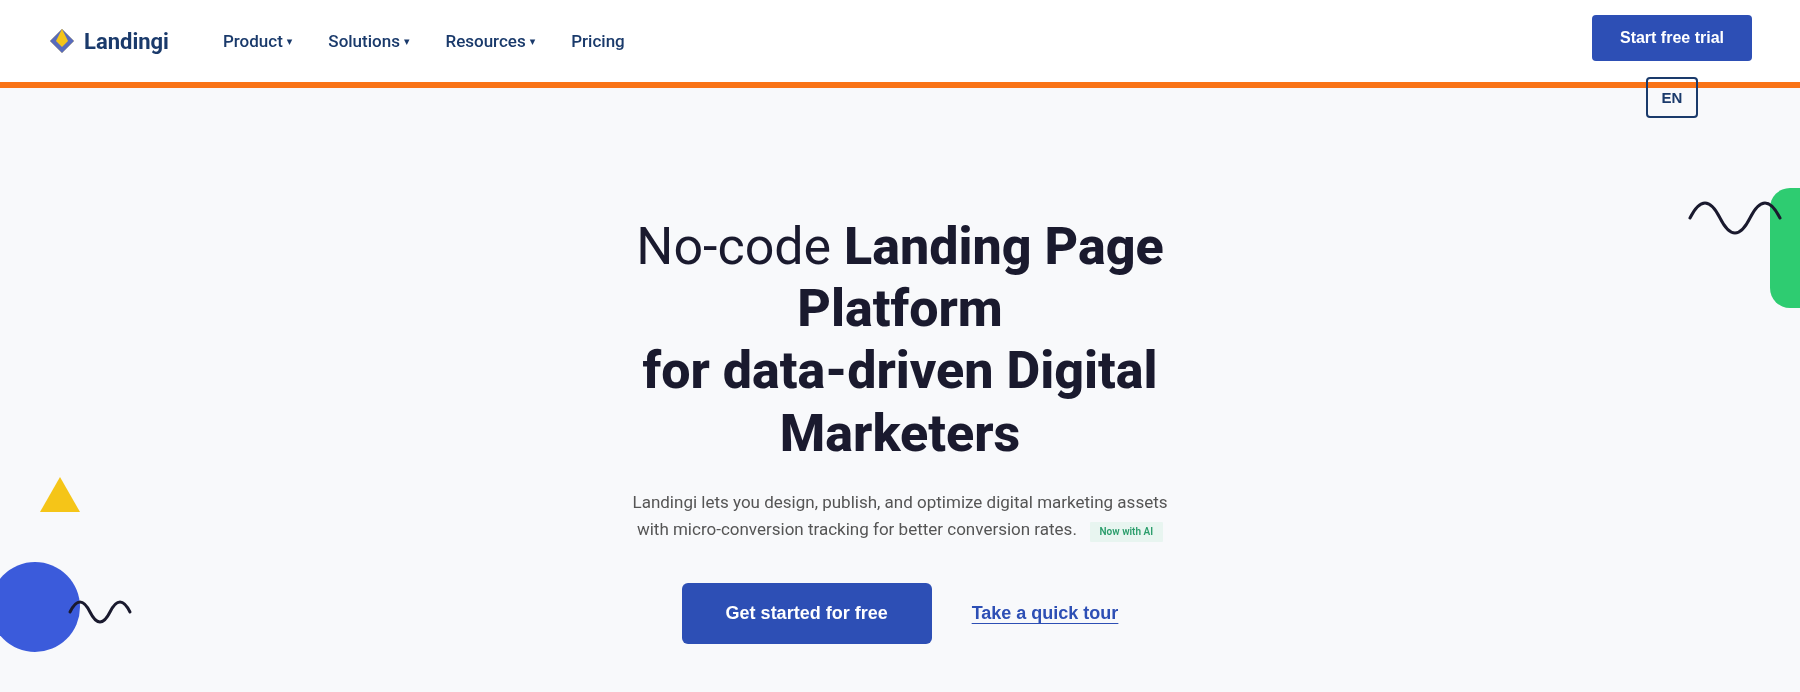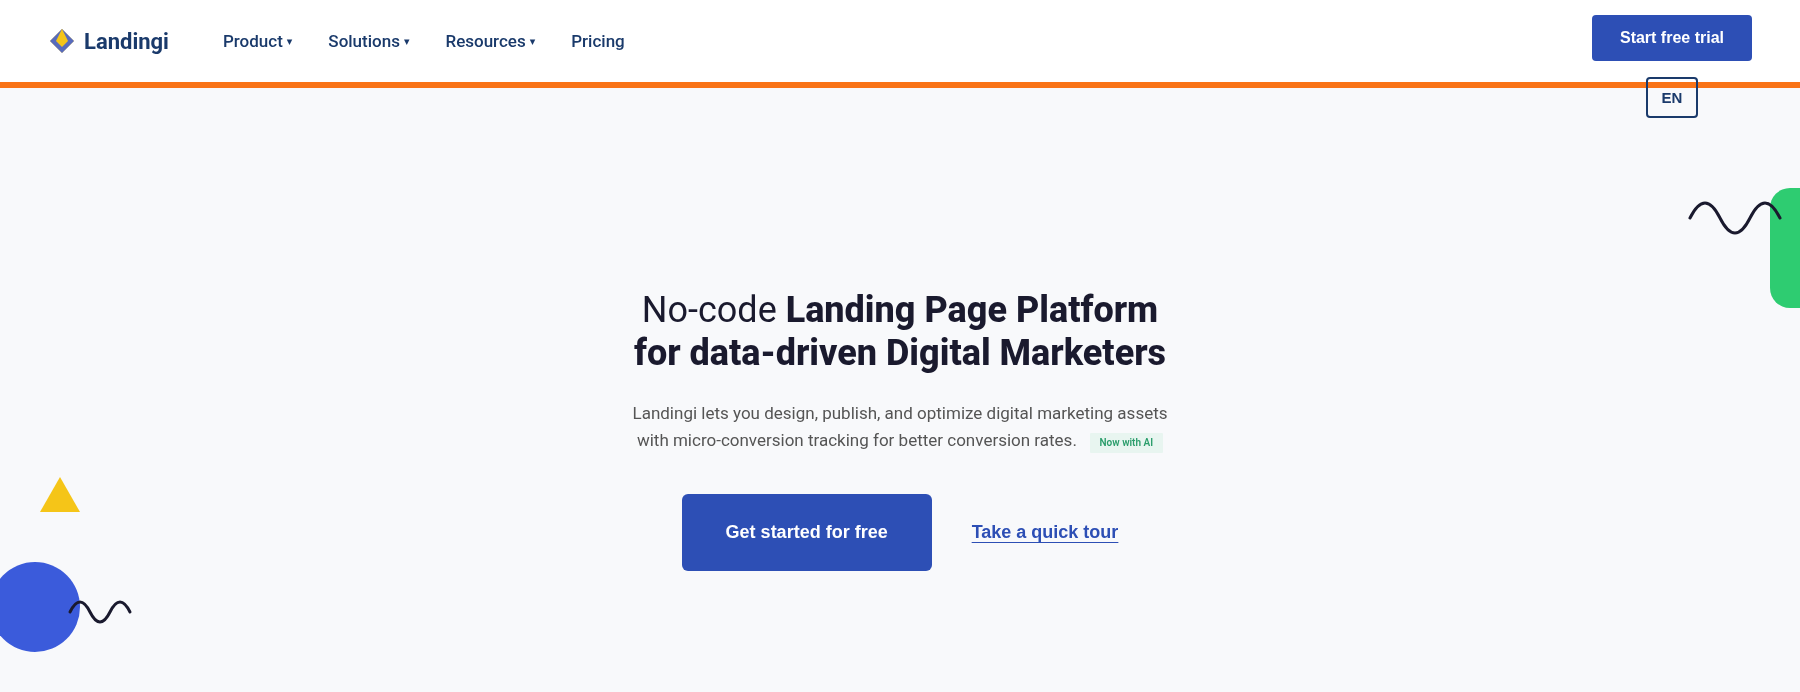--- a/index.html
+++ b/index.html
@@ -126,21 +126,21 @@
       flex-direction: column;
       align-items: center;
       justify-content: center;
       text-align: center;
       padding-top: 80px;
       position: relative;
       height: calc(692px - 88px);
     }
 
     .hero-title {
-      font-size: 36px;
+      font-size: 52px;
       line-height: 1.2;
       color: #1a1a2e;
       max-width: 700px;
       margin-bottom: 24px;
     }
 
     .hero-title-light {
       font-weight: 400;
     }
 
@@ -171,21 +171,21 @@
       display: flex;
       align-items: center;
       gap: 40px;
     }
 
     .get-started-btn {
       background: #2d4fb5;
       color: #fff;
       font-size: 18px;
       font-weight: 700;
-      padding: 28px 44px;
+      padding: 20px 44px;
       border: none;
       border-radius: 6px;
       cursor: pointer;
     }
 
     .quick-tour-link {
       font-size: 18px;
       font-weight: 600;
       color: #2d4fb5;
       cursor: pointer;

